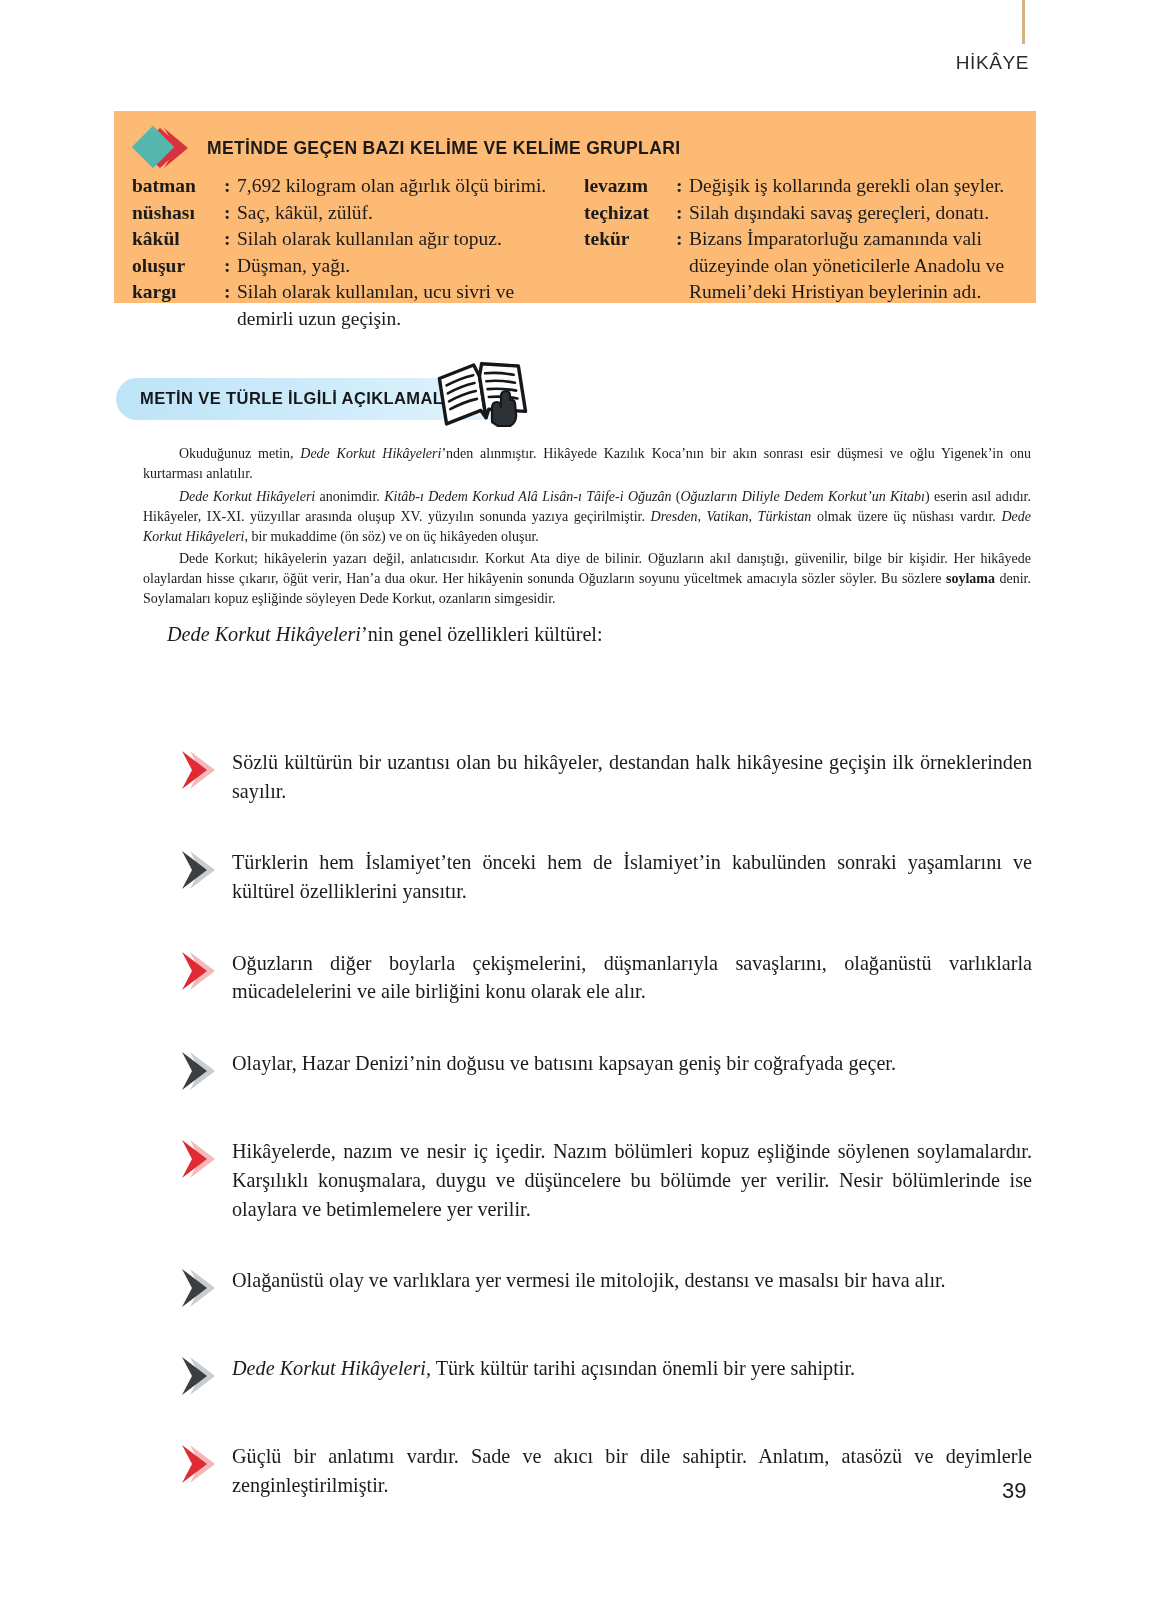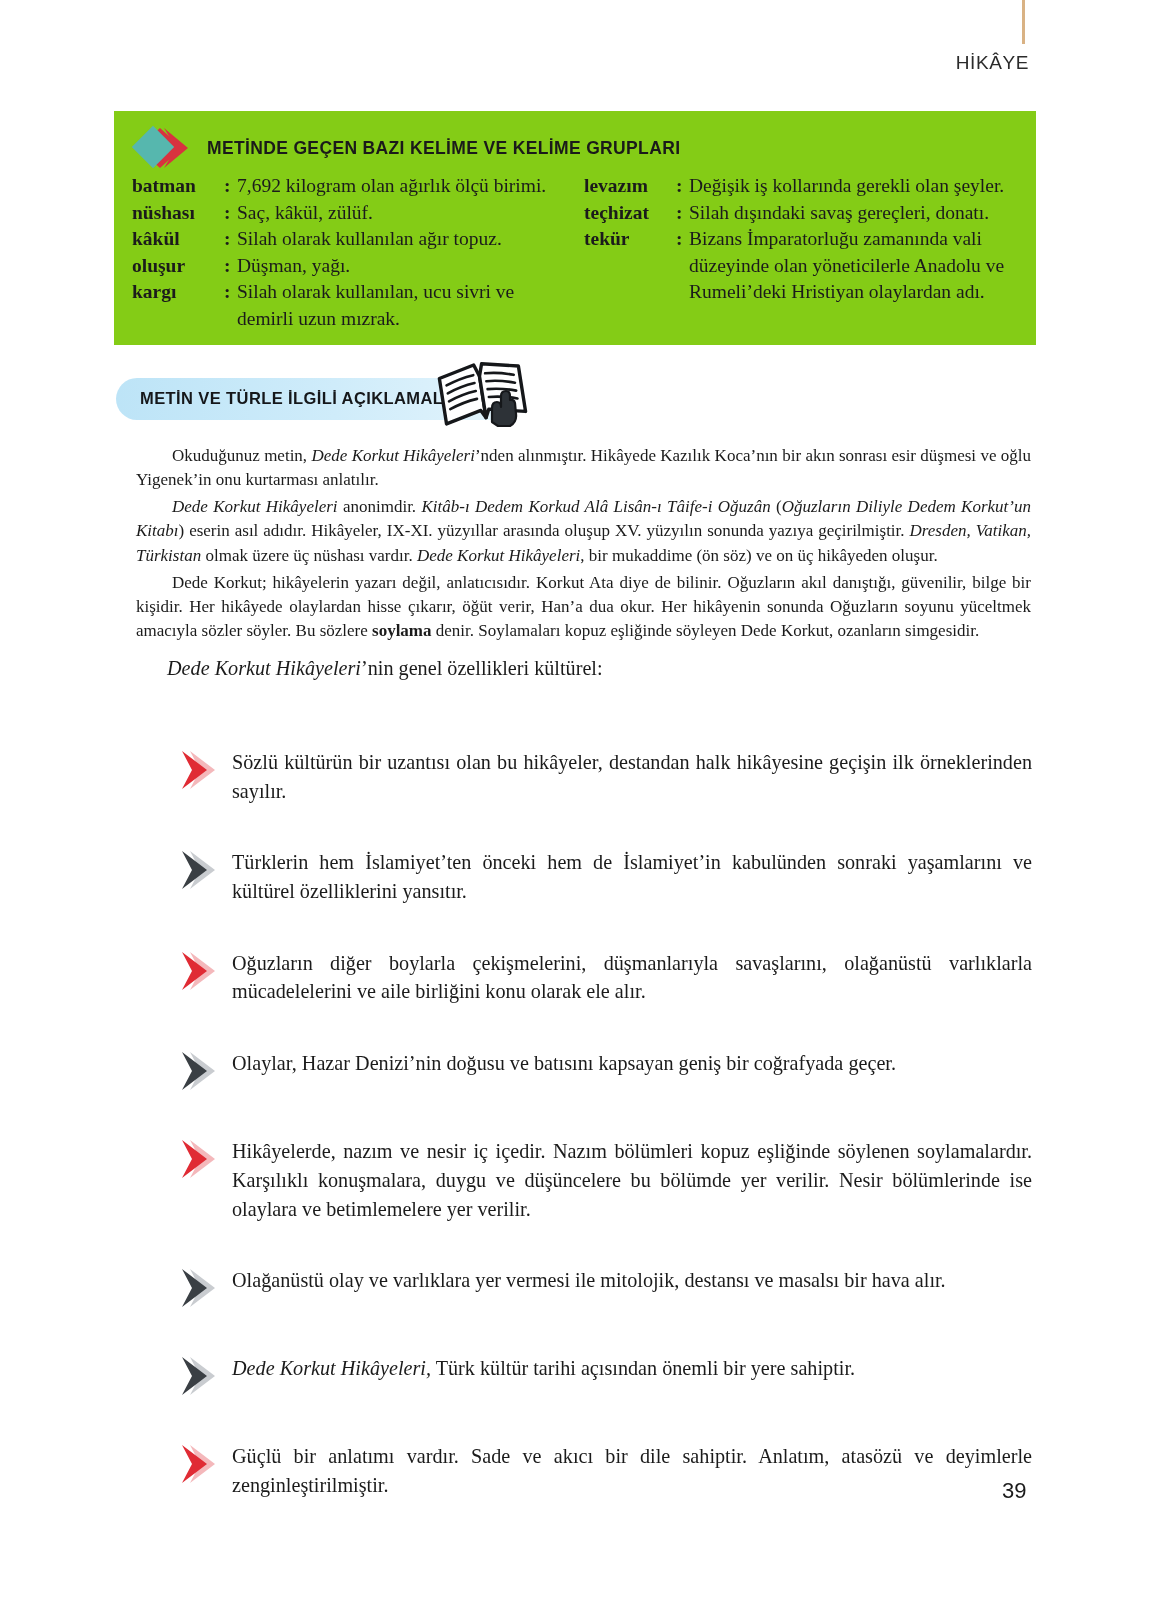--- a/index.html
+++ b/index.html
@@ -37,22 +37,22 @@
     letter-spacing: 0.6px;
     color: #2b2b2b;
   }
 
   
   .glossary {
     position: absolute;
     left: 114px;
     top: 111px;
     width: 922px;
-    height: 234px;
-    background: #84cc16;
+    height: 192px;
+    background: #fdba74;
   }
   .glossary-head {
     position: absolute;
     left: 16px;
     top: 13px;
     display: flex;
     align-items: center;
     gap: 11px;
   }
   .diamond-icon {
@@ -147,22 +147,22 @@
   }
 
   
   .body-copy {
     position: absolute;
     left: 131px;
     top: 444px;
     width: 900px;
   }
   p.para {
-    margin: 0 0 3px 5px;
-    font-size: 17px;
+    margin: 0 0 3px 12px;
+    font-size: 14px;
     line-height: 1.42;
     text-align: justify;
     text-indent: 36px;
   }
   .it { font-style: italic; }
   .bd { font-weight: bold; }
 
   .lead-in {
     margin: 11px 0 0 0;
     font-size: 20.2px;
@@ -249,41 +249,41 @@
         <div class="gl-row">
           <span class="gl-term">oluşur</span>
           <span class="gl-colon">:</span>
           <span class="gl-def">Düşman, yağı.</span>
         </div>
         <div class="gl-row">
           <span class="gl-term">kargı</span>
           <span class="gl-colon">:</span>
           <span class="gl-def">Silah olarak kullanılan, ucu sivri ve</span>
         </div>
-        <div class="gl-cont">demirli uzun mızrak.</div>
+        <div class="gl-cont">demirli uzun geçişin.</div>
       </div>
 
       <div class="gloss-col right">
         <div class="gl-row">
           <span class="gl-term">levazım</span>
           <span class="gl-colon">:</span>
           <span class="gl-def">Değişik iş kollarında gerekli olan şeyler.</span>
         </div>
         <div class="gl-row">
           <span class="gl-term">teçhizat</span>
           <span class="gl-colon">:</span>
           <span class="gl-def">Silah dışındaki savaş gereçleri, donatı.</span>
         </div>
         <div class="gl-row">
           <span class="gl-term">tekür</span>
           <span class="gl-colon">:</span>
           <span class="gl-def">Bizans İmparatorluğu zamanında vali</span>
         </div>
         <div class="gl-cont">düzeyinde olan yöneticilerle Anadolu ve</div>
-        <div class="gl-cont">Rumeli’deki Hristiyan olaylardan adı.</div>
+        <div class="gl-cont">Rumeli’deki Hristiyan beylerinin adı.</div>
       </div>
 
     </div>
   </div>
 
   <div class="badge-wrap">
     <div class="badge-pill"></div>
     <div class="badge-text">METİN VE TÜRLE İLGİLİ AÇIKLAMALAR</div>
     <div class="book-icon">
       <svg width="96" height="72" viewBox="0 0 96 72">

